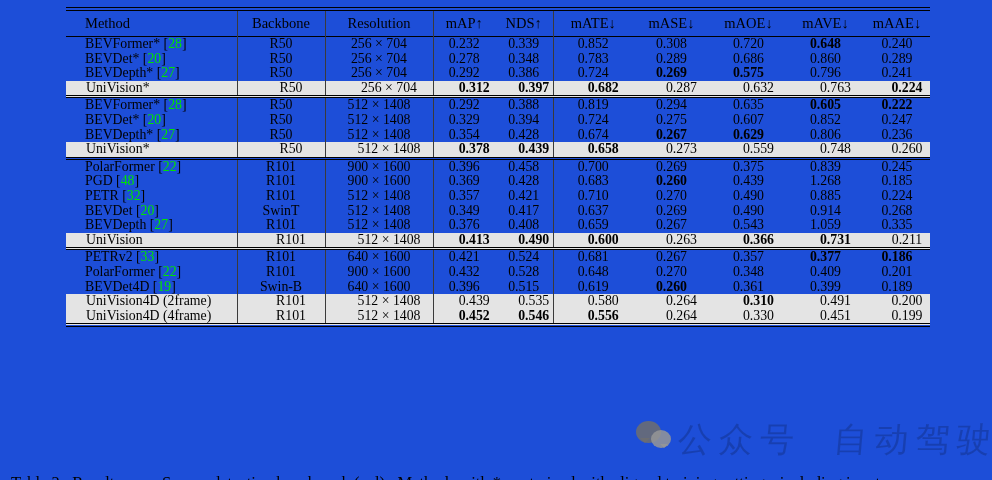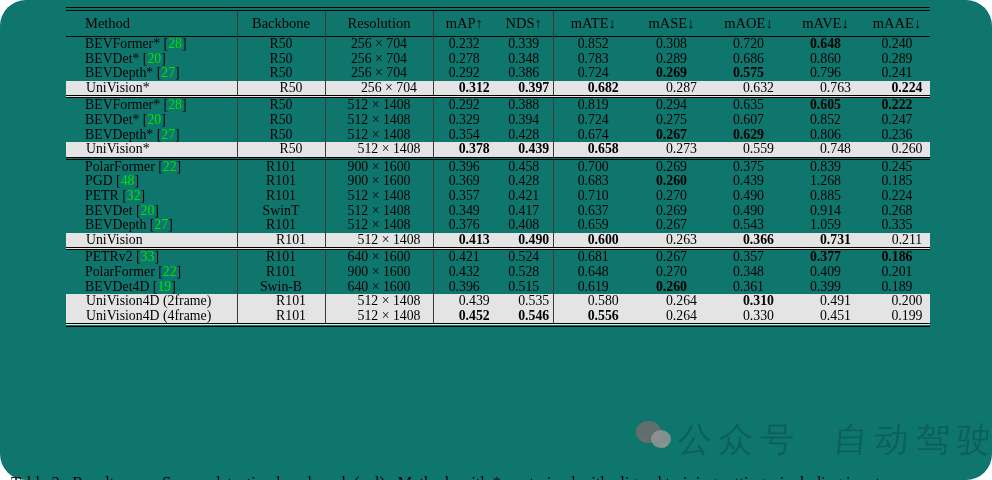--- a/index.html
+++ b/index.html
@@ -1,17 +1,17 @@
 <!DOCTYPE html>
 <html><head>
 <meta charset="utf-8">
 <style>
   html,body{margin:0;padding:0;background:#ffffff;width:992px;height:480px;overflow:hidden;
     font-family:"Liberation Serif","DejaVu Serif",serif;color:#000;}
-  #stage{position:relative;width:992px;height:480px;background:#0f766e;border-radius:26px;}
+  #stage{position:relative;width:992px;height:480px;background:#1d4ed8;}
 
   
   #tblwrap{position:absolute;left:66px;top:7px;}
   table{border-collapse:collapse;border-top:4px double #000;border-bottom:4px double #000;table-layout:fixed;}
   thead tr{border-bottom:1.5px solid #000;}
   tbody{border-top:3px double #000;}
   tbody.first{border-top:none;}
   th{font-weight:normal;font-size:14.5px;height:25px;padding:0;white-space:nowrap;}
   td{font-size:13.8px;line-height:14.6px;height:14.6px;padding:0;text-align:center;white-space:nowrap;}
   td.method,th.method{text-align:left;padding-left:19px;}

